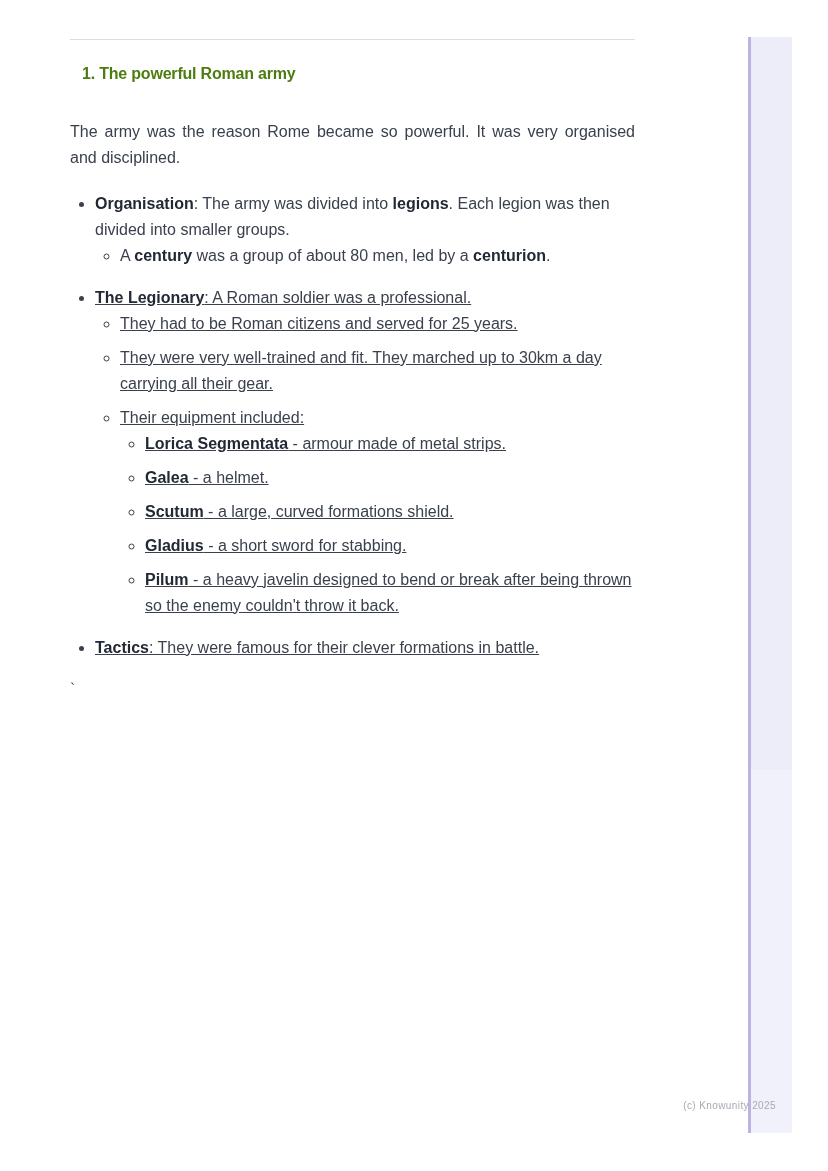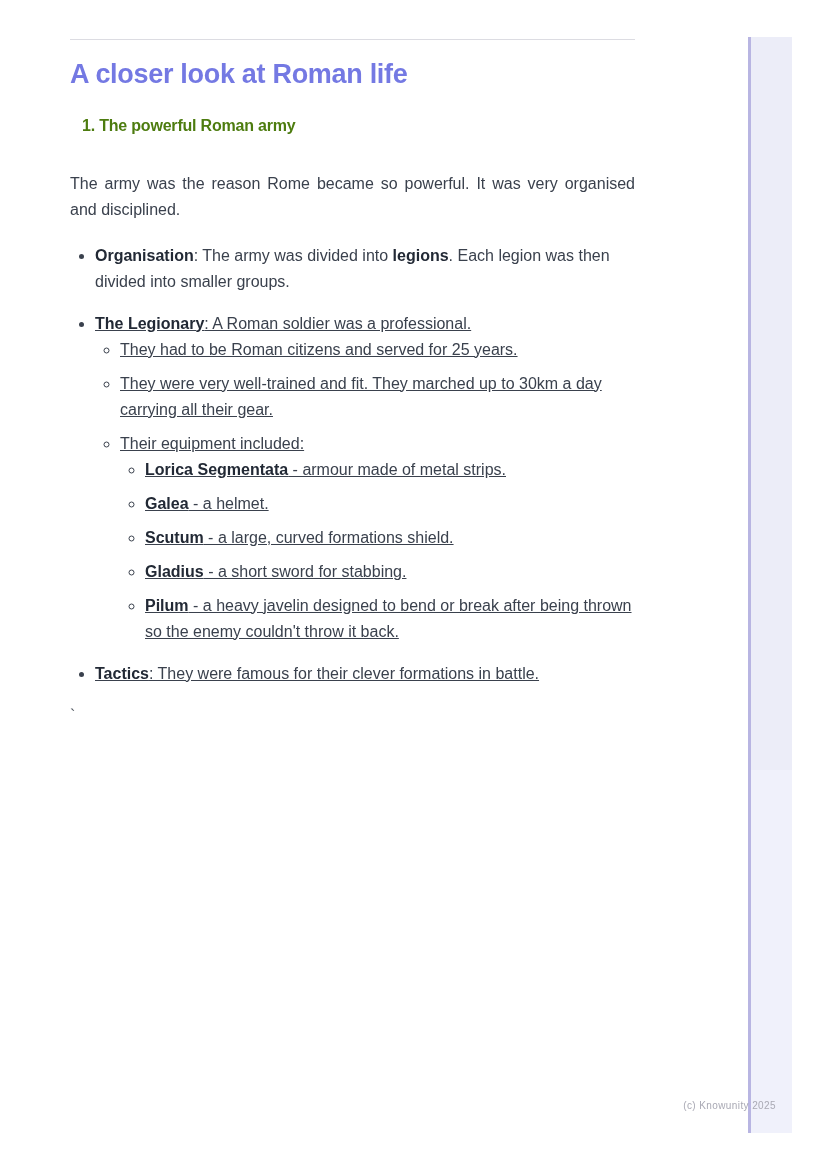--- a/index.html
+++ b/index.html
@@ -91,29 +91,31 @@
 </style>
 </head>
 <body>
 
 <div class="side-strip"></div>
 
 <div class="content">
 
   <hr class="top-divider">
 
-  <h1 class="page-title">A closer look at Roman life</h1>
 
   <h2 class="section-heading">1. The powerful Roman army</h2>
 
   <p class="intro">The army was the reason Rome became so powerful. It was very organised and disciplined.</p>
 
   <ul class="main-list">
 
     <li><strong>Organisation</strong><span>: The army was divided into </span><strong>legions</strong><span>. Each legion was then divided into smaller groups.</span>
+      <ul class="sub-list">
+        <li><span>A </span><strong>century</strong><span> was a group of about 80 men, led by a </span><strong>centurion</strong><span>.</span></li>
+      </ul>
     </li>
 
     <li><strong>The Legionary</strong><span>: A Roman soldier was a professional.</span>
       <ul class="sub-list spaced">
         <li>They had to be Roman citizens and served for 25 years.</li>
         <li>They were very well-trained and fit. They marched up to 30km a day carrying all their gear.</li>
         <li><span>Their equipment included:</span>
           <ul class="sub-list spaced">
             <li><strong>Lorica Segmentata</strong><span> - armour made of metal strips.</span></li>
             <li><strong>Galea</strong><span> - a helmet.</span></li>

